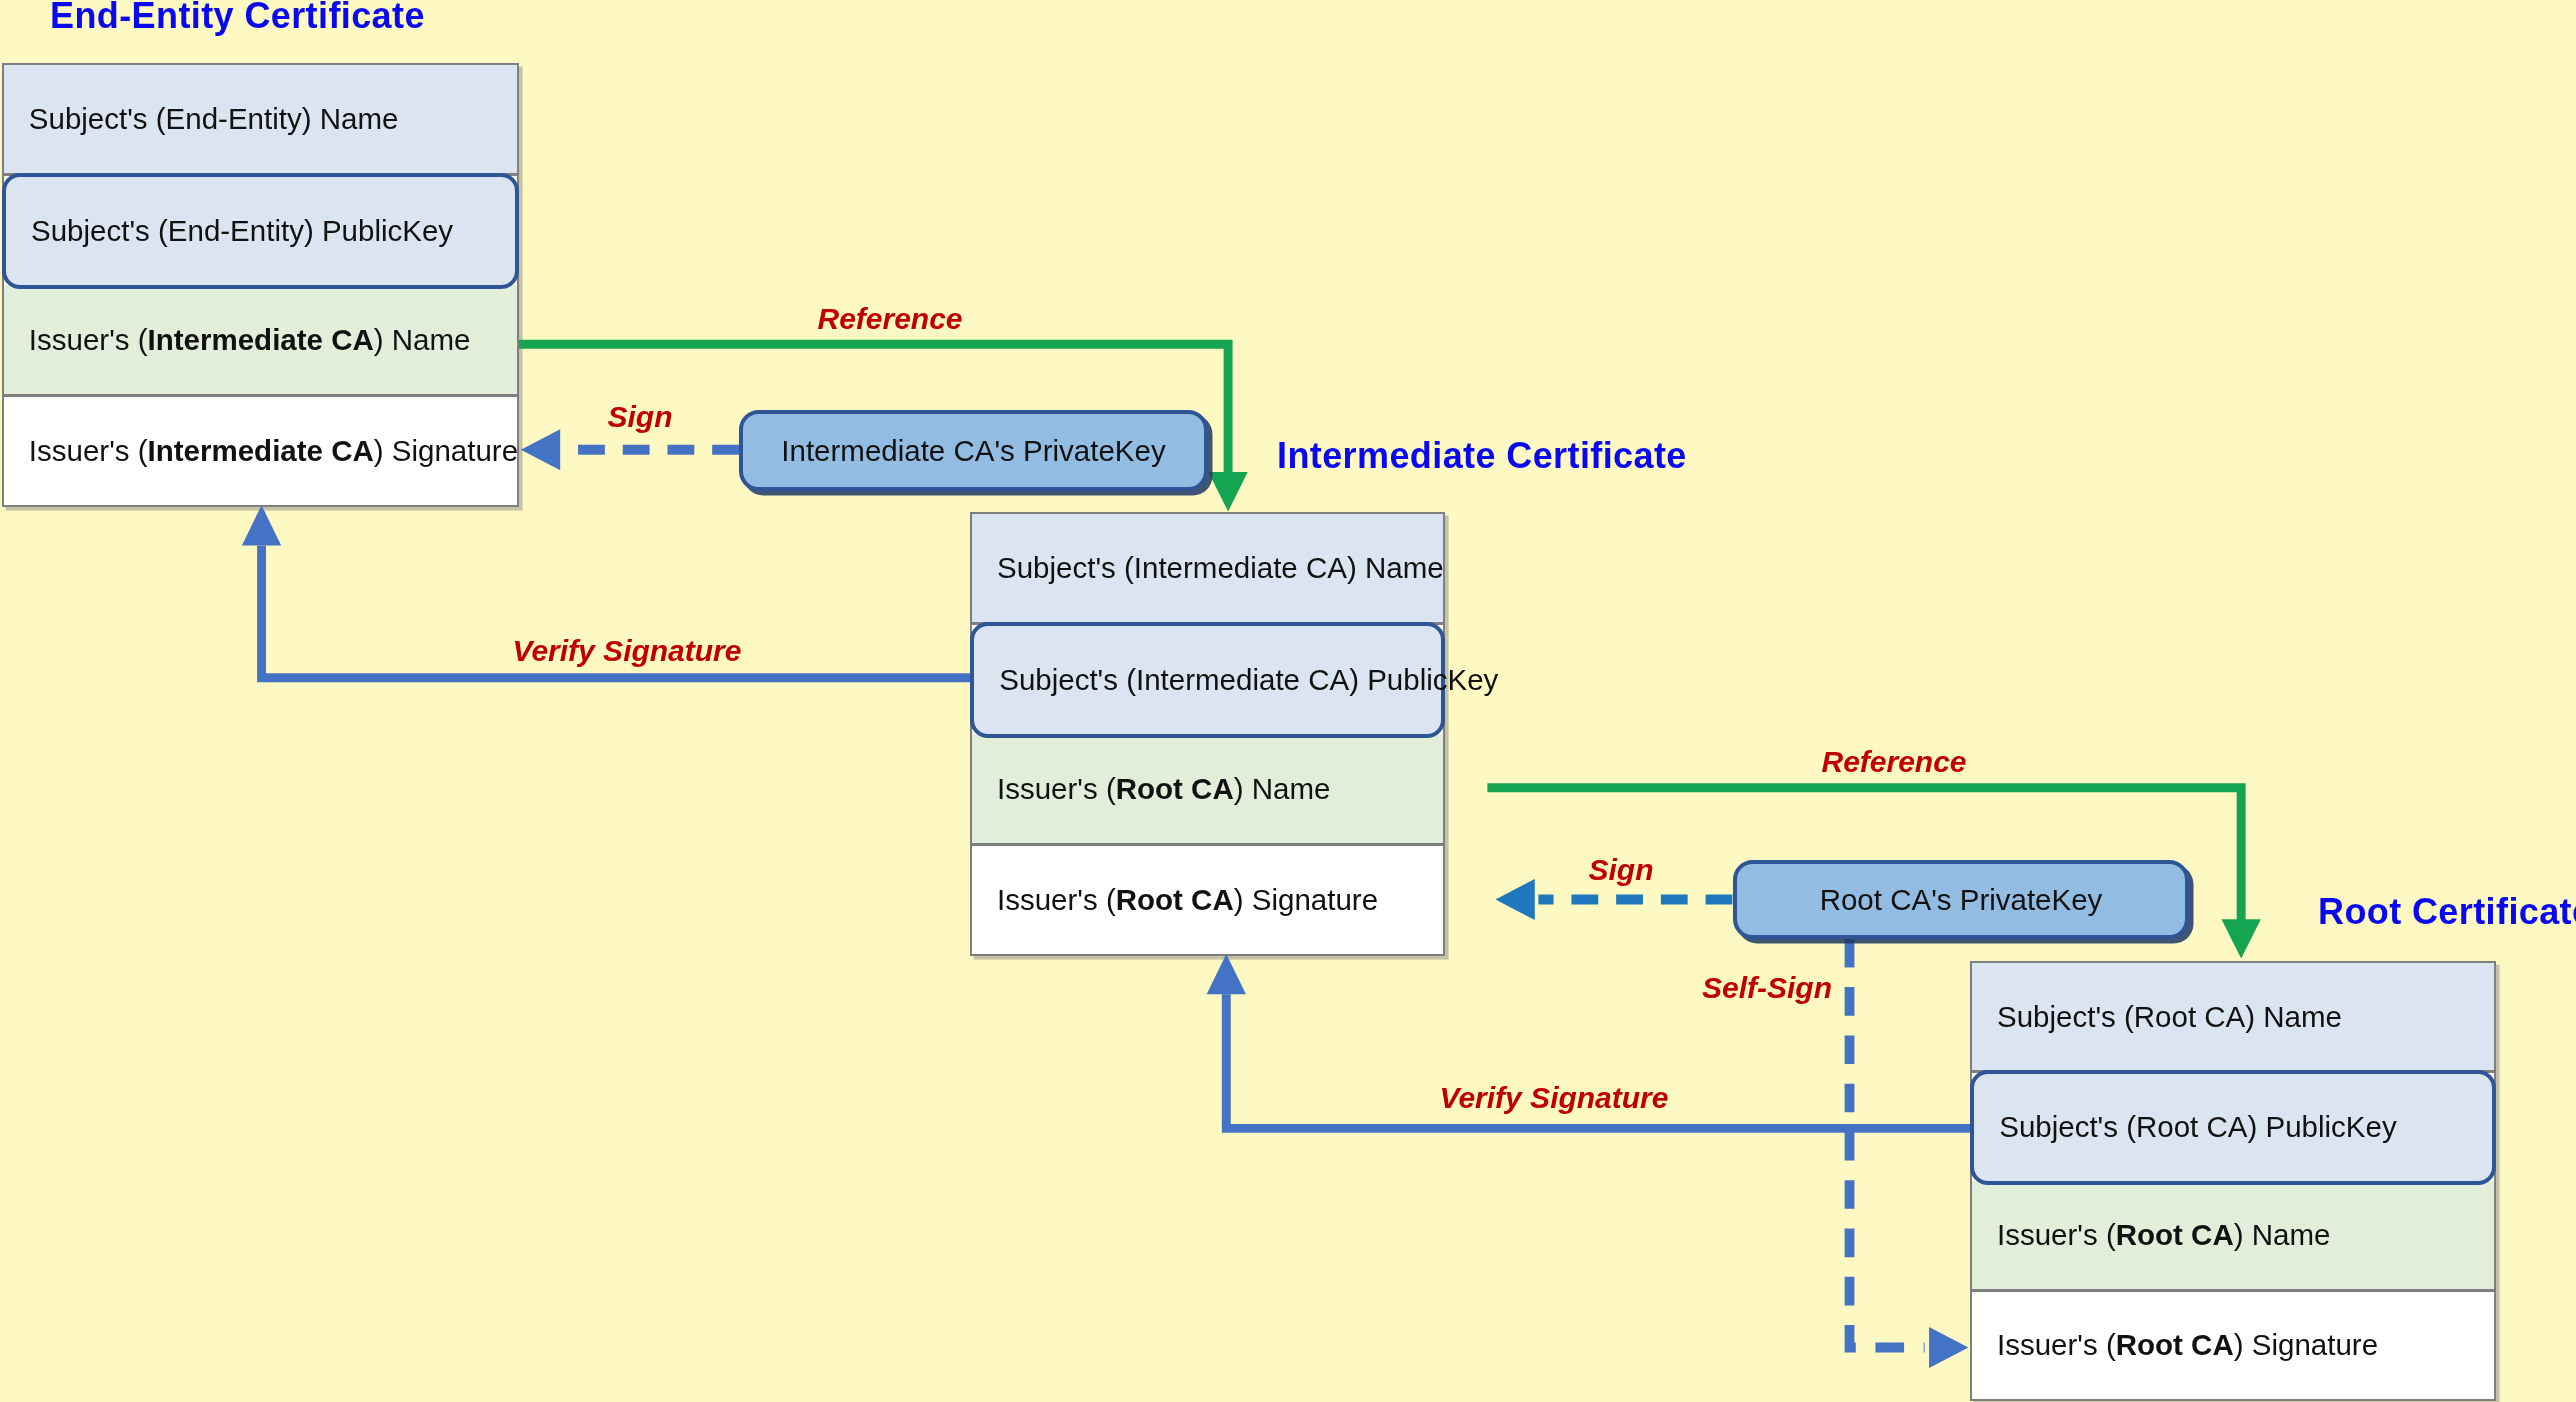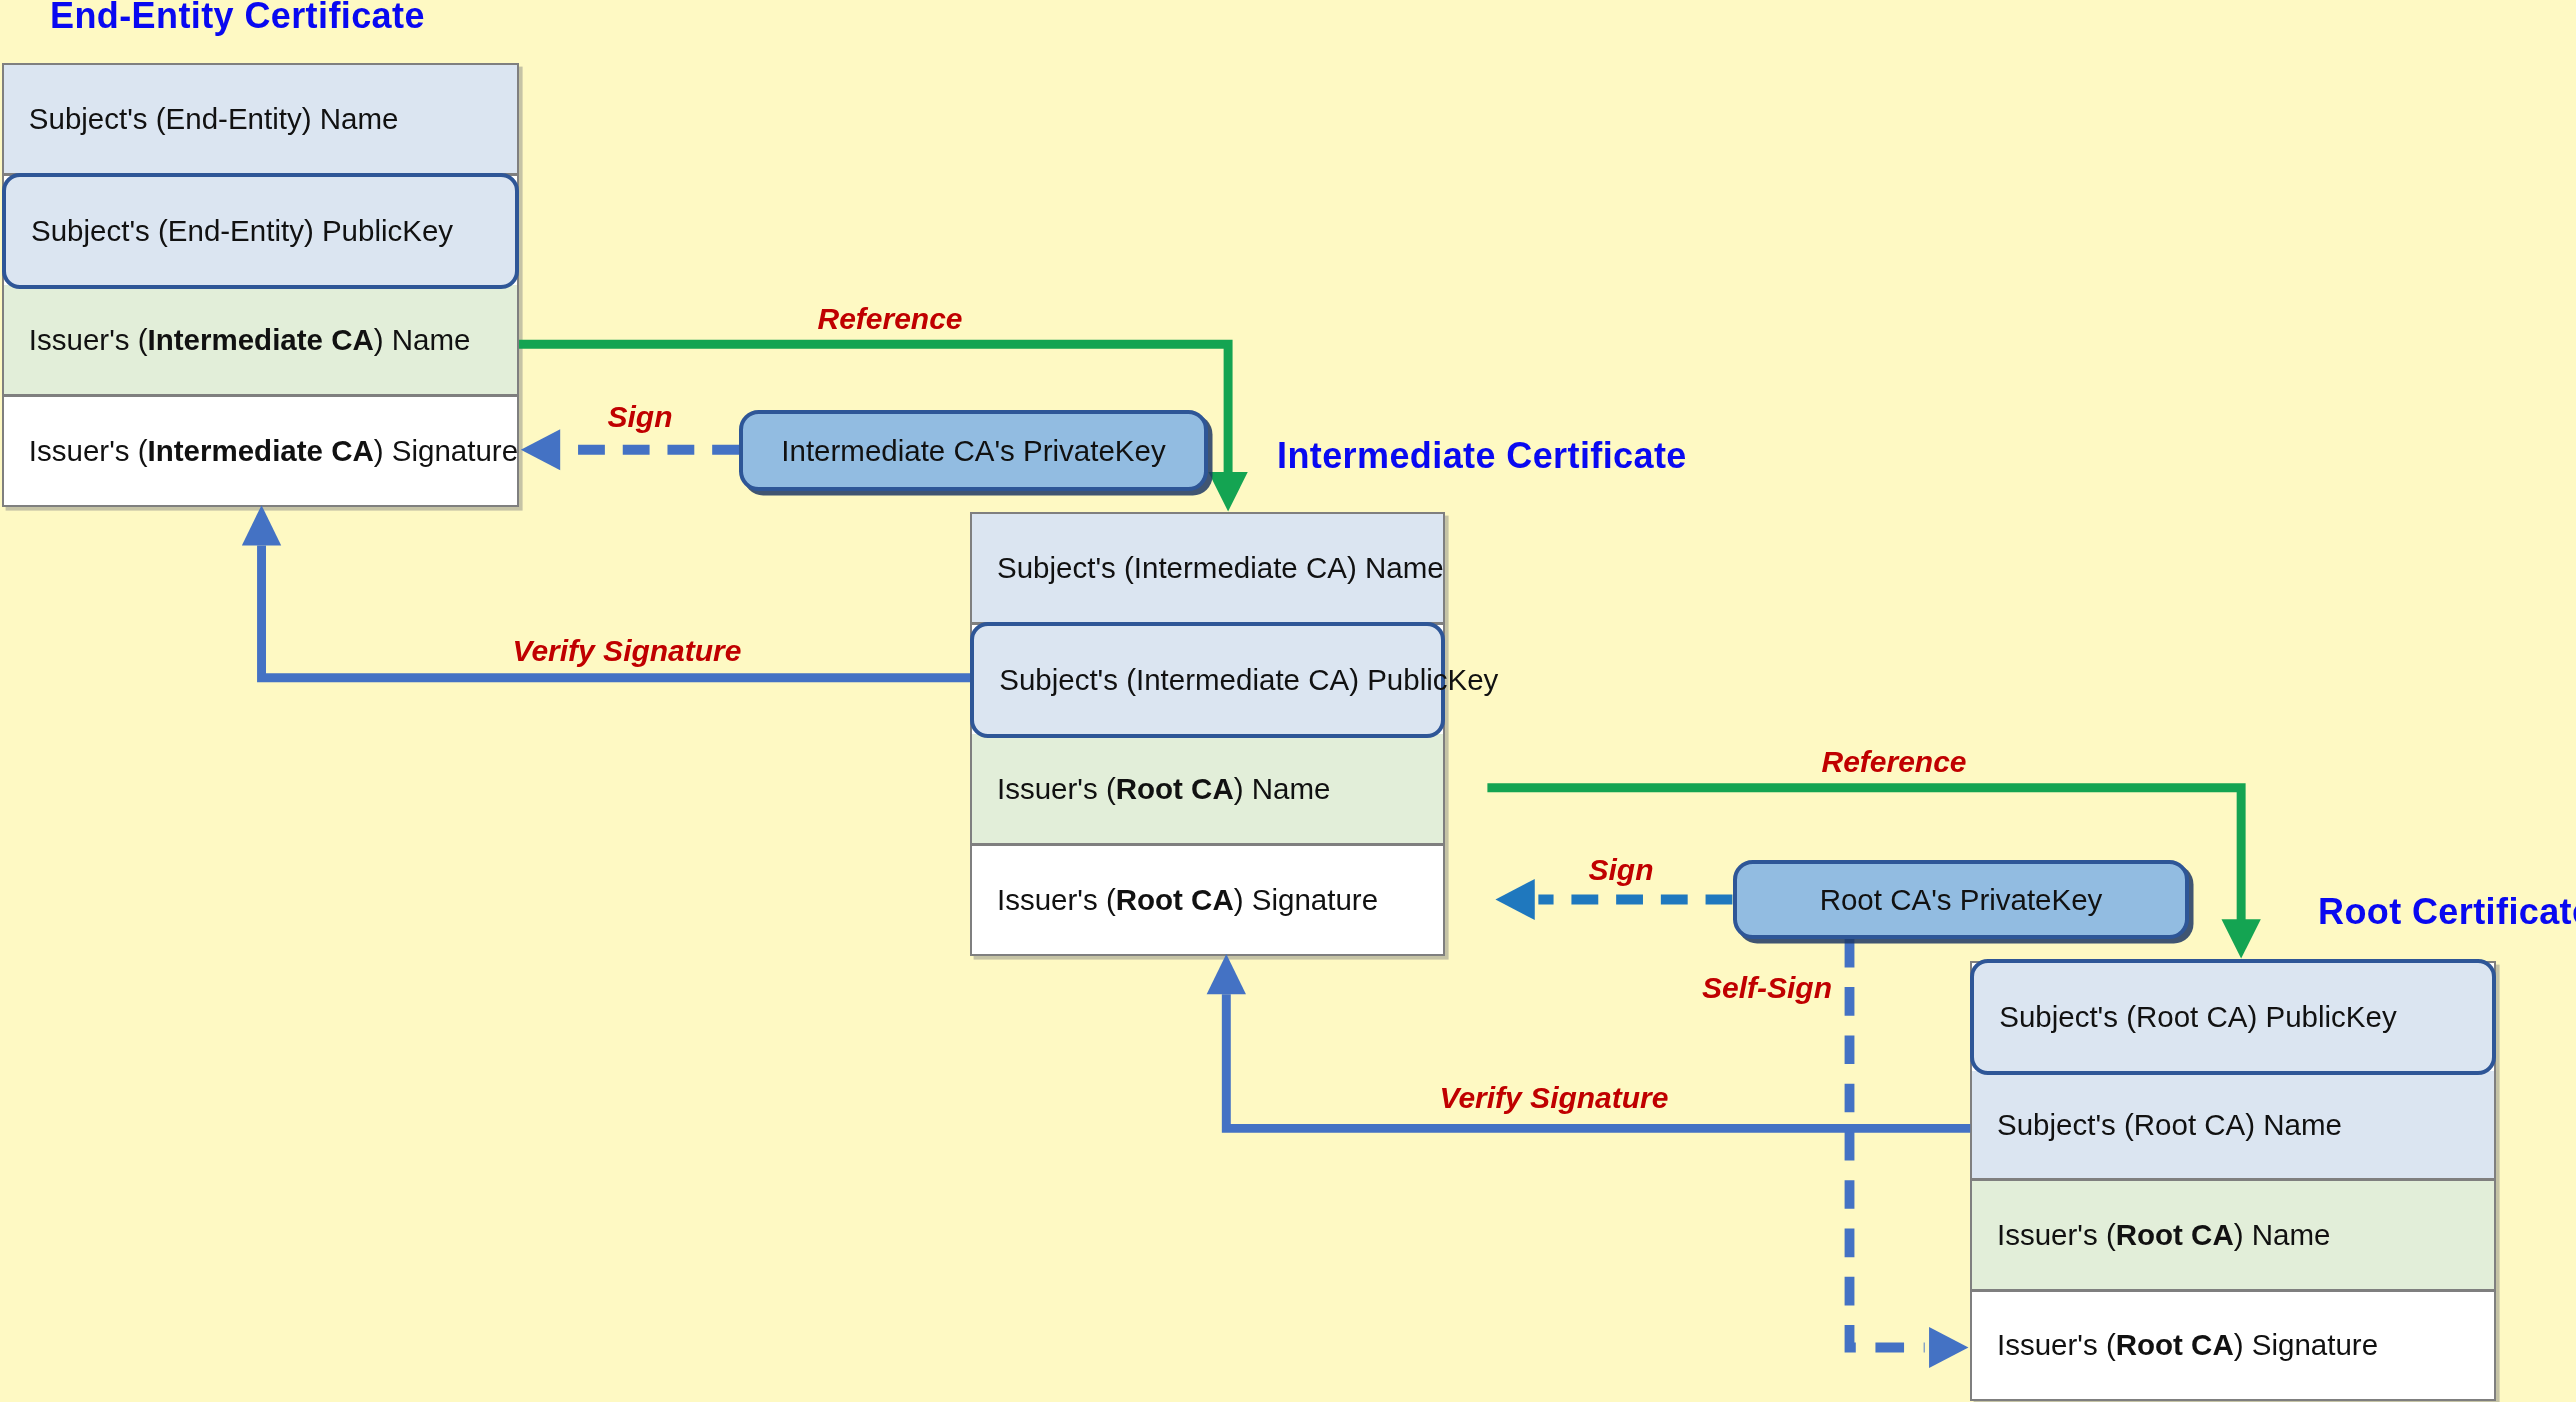--- a/index.html
+++ b/index.html
@@ -114,25 +114,25 @@
         <span>) Name</span>
     </div>
     <div class="row white">
       <span>Issuer's (</span>
         <b>Root CA</b>
         <span>) Signature</span>
     </div>
   </div>
 
   <div class="cert" style="left:1970px;top:961px;width:526px;height:440px;">
+    <div class="row blue">
+      <span>Subject's (Root CA) Name</span>
+    </div>
     <div class="row pubkey">
       <span>Subject's (Root CA) PublicKey</span>
-    </div>
-    <div class="row blue">
-      <span>Subject's (Root CA) Name</span>
     </div>
     <div class="row green">
       <span>Issuer's (</span>
         <b>Root CA</b>
         <span>) Name</span>
     </div>
     <div class="row white">
       <span>Issuer's (</span>
         <b>Root CA</b>
         <span>) Signature</span>

